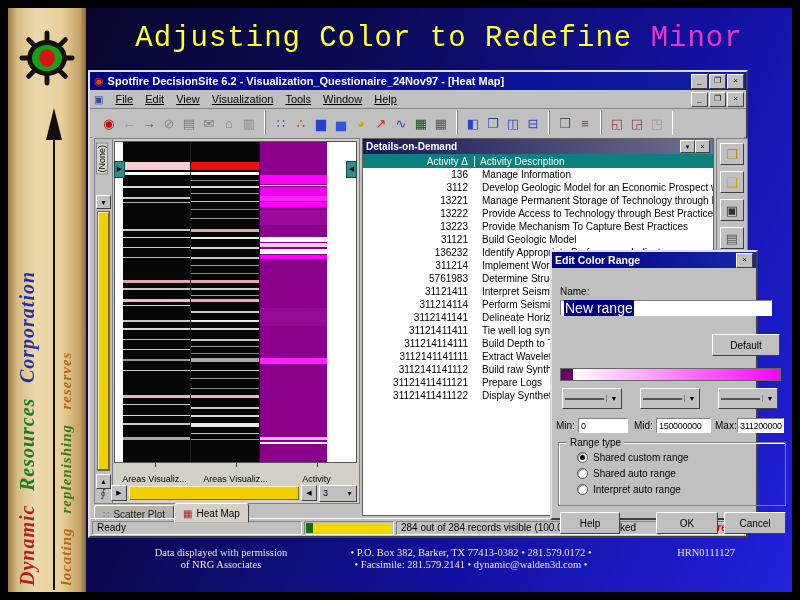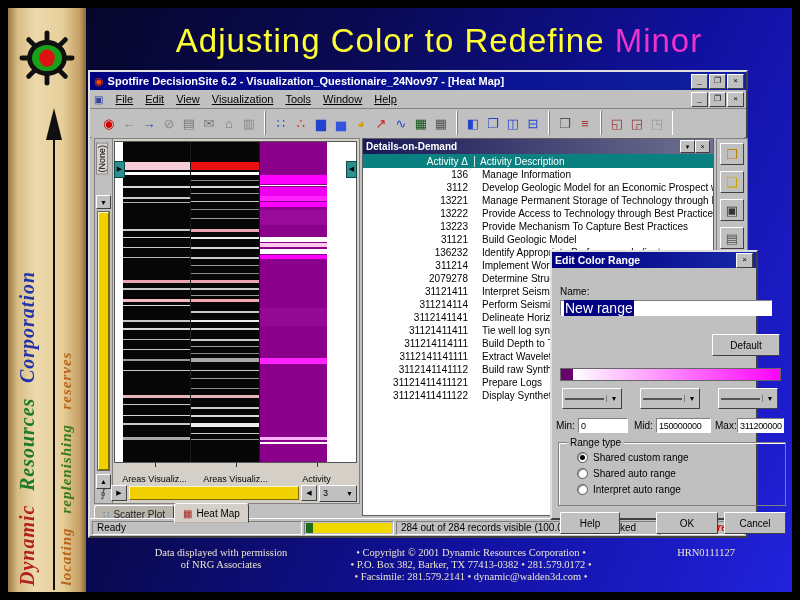--- a/index.html
+++ b/index.html
@@ -13,21 +13,21 @@
     border-left:8px solid transparent;border-right:8px solid transparent;border-bottom:32px solid #101010;}
   .vtext{position:absolute;writing-mode:vertical-rl;transform:rotate(180deg);
     font-family:"Liberation Serif",serif;font-style:italic;font-weight:bold;white-space:nowrap;}
   .brand-line{left:8px;bottom:6px;font-size:20px;letter-spacing:1px;}
   .tag-line{left:50px;bottom:6px;font-size:15px;letter-spacing:1px;}
   .vword{margin-inline-end:14px;}
   
   .blue{position:absolute;left:86px;top:8px;width:706px;height:584px;
     background:linear-gradient(115deg,#06062c 0%,#0a0a55 30%,#1111a0 65%,#2222dd 100%);}
   .slide-title{position:absolute;left:0;right:0;top:14px;text-align:center;
-    font-family:Liberation Sans, sans-serif;font-size:33px;color:#ffff33;letter-spacing:1px;}
+    font-family:Liberation Mono, monospace;font-size:29px;color:#ffff33;letter-spacing:1px;}
   .slide-title .accent{color:#ee33cc;}
   .sunken{background:#fff;border-top:1px solid #808080;border-left:1px solid #808080;
     border-right:1px solid #ffffff;border-bottom:1px solid #ffffff;}
   .btn95{background:#c0c0c0;border-top:1px solid #ffffff;border-left:1px solid #ffffff;
     border-right:1px solid #404040;border-bottom:1px solid #404040;
     display:flex;align-items:center;justify-content:center;color:#000;}
   
   .app-window{position:absolute;left:2px;top:62px;width:660px;height:468px;background:#c0c0c0;
     border:2px solid;border-color:#dfdfdf #404040 #404040 #dfdfdf;box-sizing:border-box;}
   .titlebar{height:18px;background:linear-gradient(90deg,#000080,#1020a0);display:flex;align-items:center;padding:0 2px;}
@@ -446,21 +446,21 @@
               </div>
               <div class="d-row">
                 <span class="d-act">136232</span>
                 <span class="d-desc">Identify Appropriate Performance Indicators</span>
               </div>
               <div class="d-row">
                 <span class="d-act">311214</span>
                 <span class="d-desc">Implement Workplan</span>
               </div>
               <div class="d-row">
-                <span class="d-act">2079278</span>
+                <span class="d-act">5761983</span>
                 <span class="d-desc">Determine Structural</span>
               </div>
               <div class="d-row">
                 <span class="d-act">31121411</span>
                 <span class="d-desc">Interpret Seismic Da</span>
               </div>
               <div class="d-row">
                 <span class="d-act">311214114</span>
                 <span class="d-desc">Perform Seismic Inte</span>
               </div>
@@ -599,21 +599,20 @@
         <div class="btn95 dlg-btn" style="left:172px;top:244px;width:60px;">Cancel</div>
       </div>
     </div>
 
     <div class="footer">
       <div class="f-left">
         <div>Data displayed with permission</div>
         <div>of NRG Associates</div>
       </div>
       <div class="f-center">
-        <div>• Copyright © 2001 Dynamic Resources Corporation •</div>
         <div>• P.O. Box 382, Barker, TX 77413-0382 • 281.579.0172 •</div>
         <div>• Facsimile: 281.579.2141 • dynamic@walden3d.com •</div>
       </div>
       <div class="f-right">HRN0111127</div>
     </div>
 
   </div>
 </div>
 
 </body></html>

